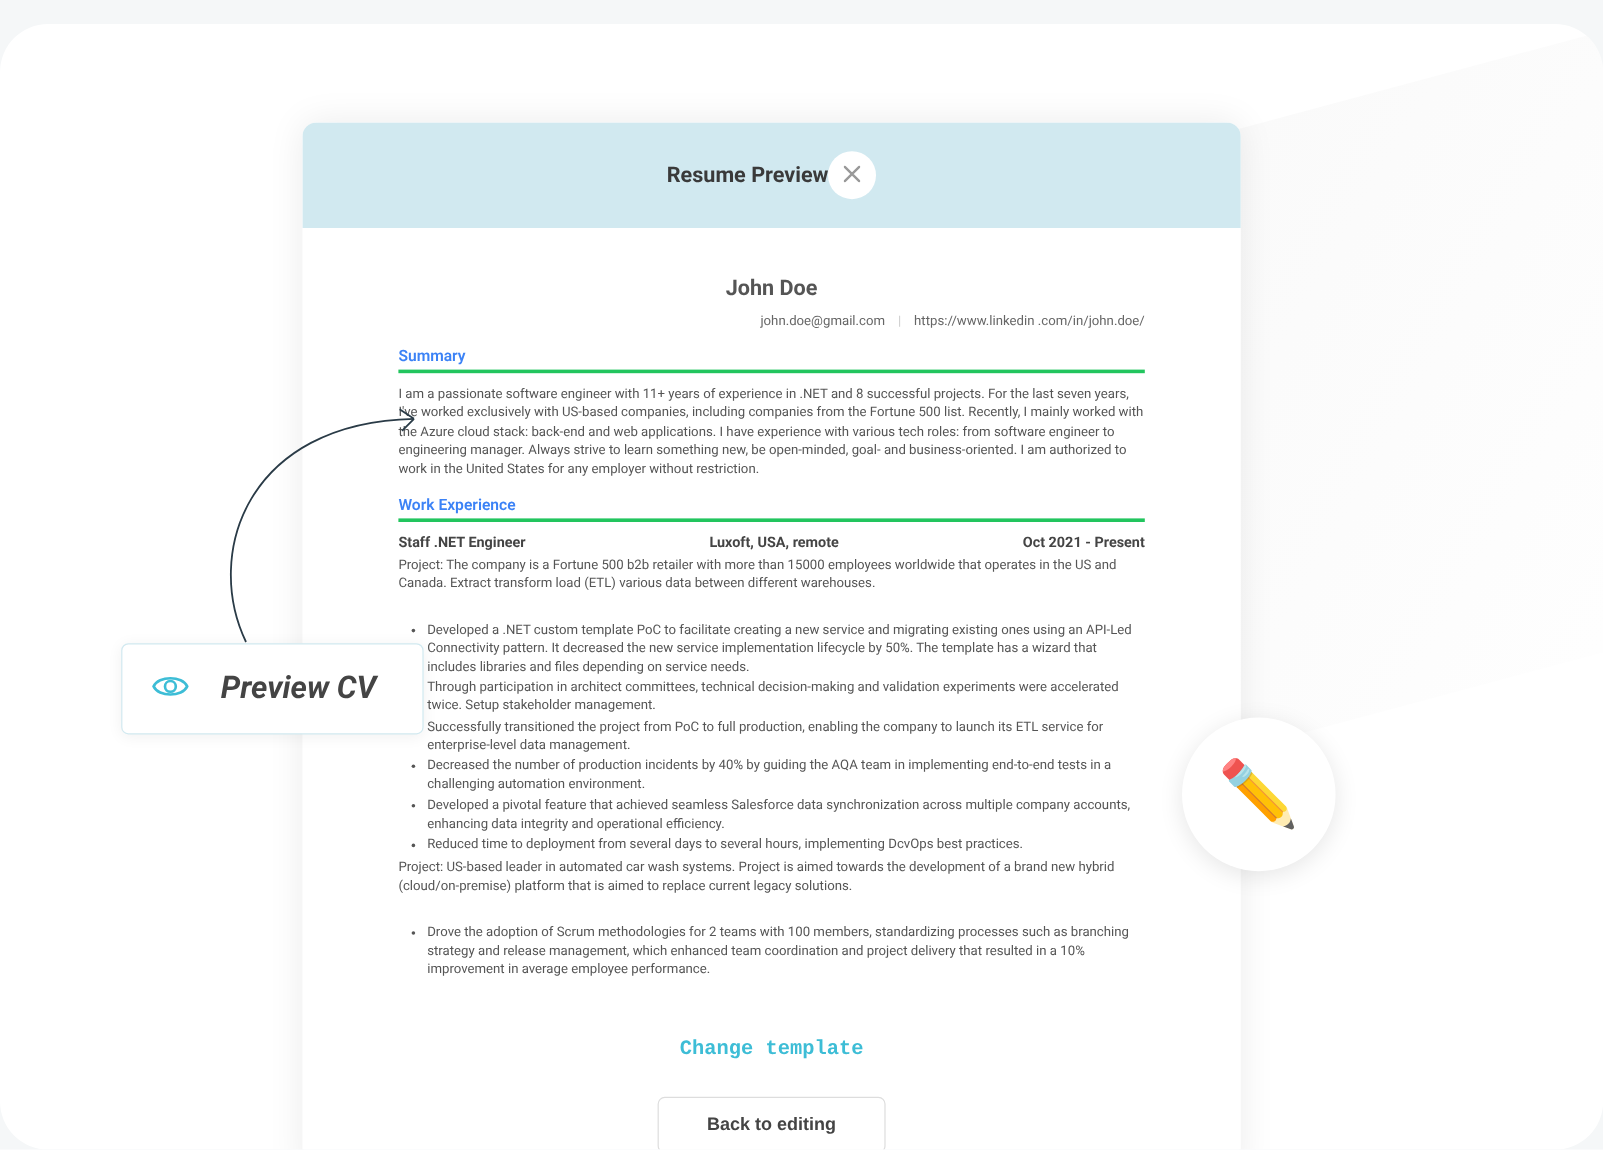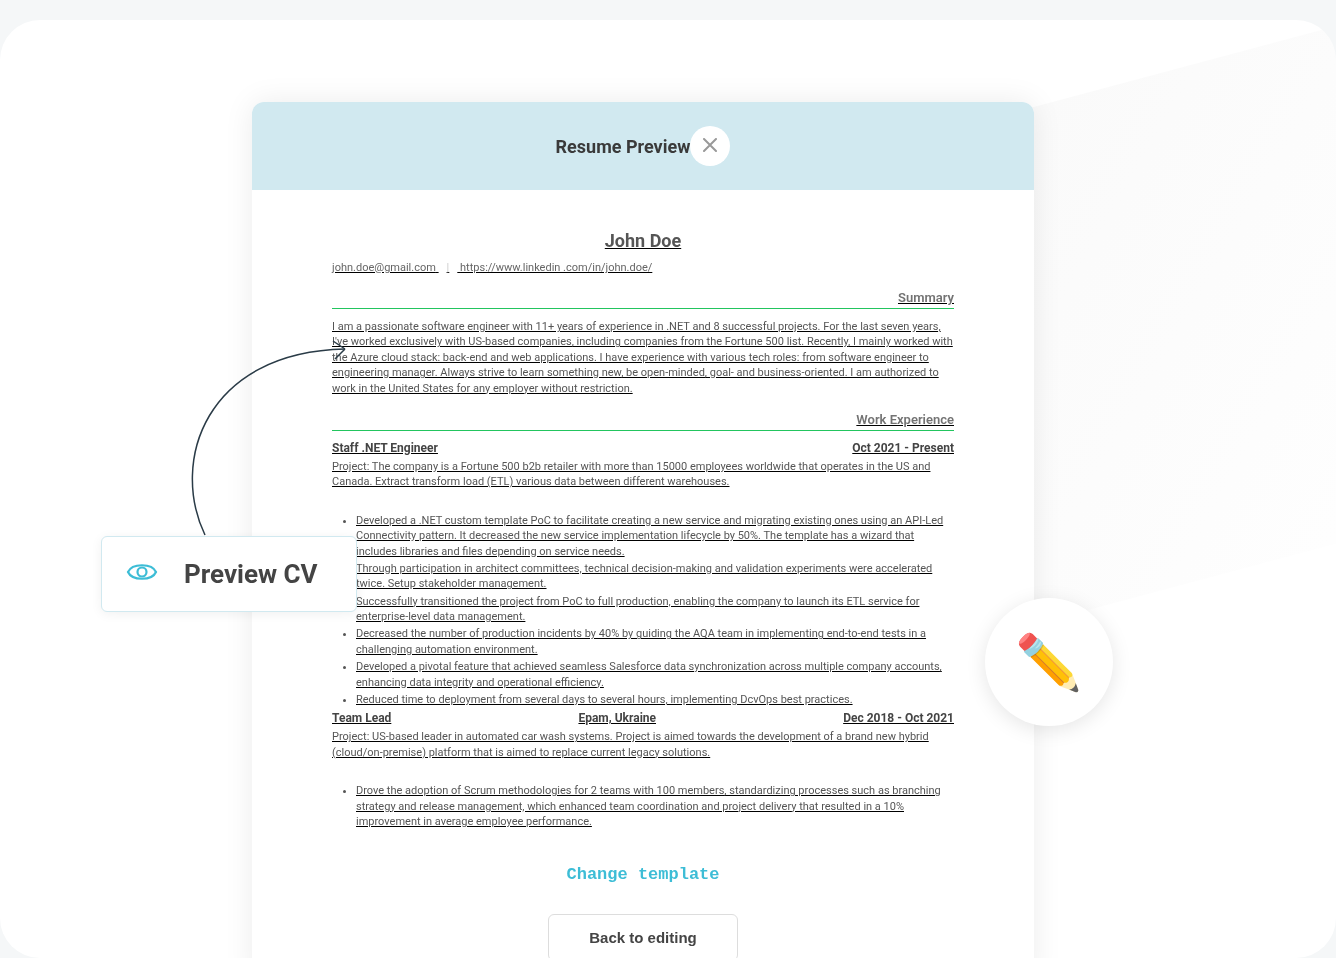--- a/index.html
+++ b/index.html
@@ -69,56 +69,54 @@
     
     .modal-body {
       padding: 20px 70px 0 70px;
       position: relative;
     }
     
     .scroll-area {
       height: 625px;
       overflow: hidden;
       position: relative;
-      text-decoration: underline;
     }
     
     .resume {
       padding: 20px 10px;
     }
     
     .resume-name {
       text-align: center;
       font-size: 18px;
       font-weight: 700;
       color: #555;
       margin-bottom: 10px;
     }
     
     .resume-contact {
-      text-align: left;
+      text-align: right;
       font-size: 11px;
       color: #666;
       margin-bottom: 12px;
     }
     
     .resume-contact .sep {
       color: #ccc;
       margin: 0 8px;
     }
     
     .section-heading {
-      color: #737373;
+      color: #3b82f6;
       font-size: 13px;
       font-weight: 600;
       padding-bottom: 3px;
-      border-bottom: 1px solid #22c55e;
+      border-bottom: 3px solid #22c55e;
       margin-bottom: 10px;
       margin-top: 16px;
-      text-align: right;
     }
     
     .summary-text {
       font-size: 11px;
       color: #555;
       line-height: 1.4;
     }
     
     .job-header {
       display: flex;
@@ -205,20 +203,21 @@
     }
     
     .eye-icon {
       color: #3dbdd6;
     }
     
     .preview-label {
       font-size: 26px;
       font-weight: 700;
       color: #444;
+      font-style: italic;
     }
     
     .arrow-svg {
       position: absolute;
       top: 297px;
       left: 175px;
       pointer-events: none;
     }
     
     .pencil-circle {
@@ -278,38 +277,34 @@
 
           <div class="section-heading">Summary</div>
           <div class="summary-text">I am a passionate software engineer with 11+ years of experience in .NET and 8 successful projects. For the last seven years, I've worked exclusively with US-based companies, including companies from the Fortune 500 list. Recently, I mainly worked with the Azure cloud stack: back-end and web applications. I have experience with various tech roles: from software engineer to engineering manager. Always strive to learn something new, be open-minded, goal- and business-oriented. I am authorized to work in the United States for any employer without restriction.</div>
 
           <div class="section-heading">Work Experience</div>
 
           <div id="jobs-container">
               <div>
                 <div class="job-header">
                   <span>Staff .NET Engineer</span>
+                  <span class="center">Luxoft, USA, remote</span>
                   <span>Oct 2021 - Present</span>
                 </div>
                 <div class="project-desc">Project: The company is a Fortune 500 b2b retailer with more than 15000 employees worldwide that operates in the US and Canada. Extract transform load (ETL) various data between different warehouses.</div>
                 <ul class="bullets">
                   <li>Developed a .NET custom template PoC to facilitate creating a new service and migrating existing ones using an API-Led Connectivity pattern. It decreased the new service implementation lifecycle by 50%. The template has a wizard that includes libraries and files depending on service needs.</li>
                   <li>Through participation in architect committees, technical decision-making and validation experiments were accelerated twice. Setup stakeholder management.</li>
                   <li>Successfully transitioned the project from PoC to full production, enabling the company to launch its ETL service for enterprise-level data management.</li>
                   <li>Decreased the number of production incidents by 40% by guiding the AQA team in implementing end-to-end tests in a challenging automation environment.</li>
                   <li>Developed a pivotal feature that achieved seamless Salesforce data synchronization across multiple company accounts, enhancing data integrity and operational efficiency.</li>
                   <li>Reduced time to deployment from several days to several hours, implementing DcvOps best practices.</li>
                 </ul>
               </div>
               <div>
-                <div class="job-header">
-                  <span>Team Lead</span>
-                  <span class="center">Epam, Ukraine</span>
-                  <span>Dec 2018 - Oct 2021</span>
-                </div>
                 <div class="project-desc">Project: US-based leader in automated car wash systems. Project is aimed towards the development of a brand new hybrid (cloud/on-premise) platform that is aimed to replace current legacy solutions.</div>
                 <ul class="bullets">
                   <li>Drove the adoption of Scrum methodologies for 2 teams with 100 members, standardizing processes such as branching strategy and release management, which enhanced team coordination and project delivery that resulted in a 10% improvement in average employee performance.</li>
                 </ul>
               </div>
             </div>
         </div>
       </div>
 
       <div class="modal-footer">

